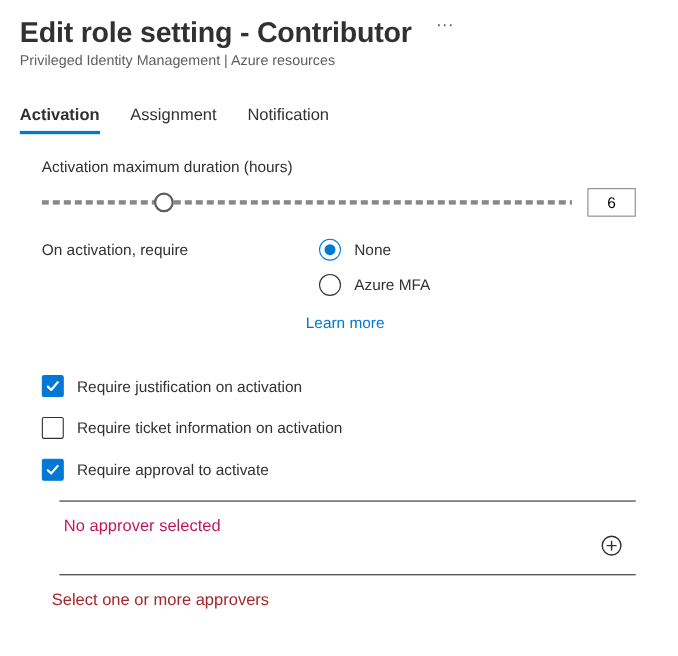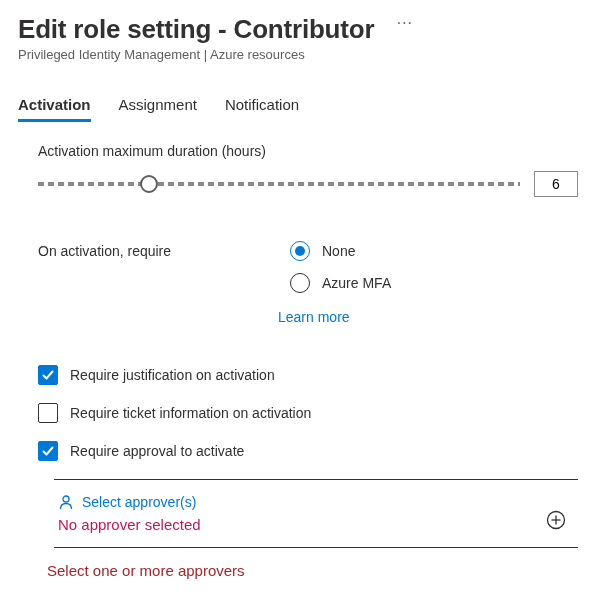--- a/index.html
+++ b/index.html
@@ -39,21 +39,21 @@
   .slider-thumb {
     position: absolute; top: 50%; transform: translate(-50%, -50%);
     width: 18px; height: 18px; border-radius: 50%;
     background: #fff; border: 2px solid #605e5c;
   }
   .slider-value-box {
     width: 44px; height: 26px; border: 1px solid #8a8886;
     font-size: 14px; text-align: center; padding: 3px 0;
   }
 
-  .radio-section { display: flex; margin-top: 44px; }
+  .radio-section { display: flex; margin-top: 20px; }
   .radio-label-col { width: 240px; padding-top: 2px; }
   .radio-options { display: flex; flex-direction: column; gap: 12px; }
   .radio-row { display: flex; align-items: center; gap: 12px; cursor: pointer; padding-left: 12px; }
   .radio-outer {
     width: 20px; height: 20px; border: 1.6px solid #323130; border-radius: 50%;
     display: flex; align-items: center; justify-content: center;
   }
   .radio-outer.selected { border-color: #0078d4; }
   .radio-inner { width: 10px; height: 10px; border-radius: 50%; background: #0078d4; }
   .learn-more { color: #0078d4; font-size: 14px; margin-top: 4px; cursor: pointer; }
@@ -142,27 +142,20 @@
             <path d="M2.5 7.5 L5.5 10.5 L11.5 3.5" stroke="#fff" stroke-width="2" fill="none" stroke-linecap="round" stroke-linejoin="round"></path>
           </svg>
       </span>
       <span>Require approval to activate</span>
     </div>
   </div>
 
   <div class="approvers-block">
     <div class="approvers-row">
       <div class="approvers-left">
-        <div class="approvers-title">
-          <svg width="16" height="16" viewBox="0 0 16 16">
-            <circle cx="8" cy="5" r="3" fill="none" stroke="#0078d4" stroke-width="1.3"></circle>
-            <path d="M2.5 15 C2.5 11 5 9.5 8 9.5 C11 9.5 13.5 11 13.5 15" fill="none" stroke="#0078d4" stroke-width="1.3"></path>
-          </svg>
-          <span>Select approver(s)</span>
-        </div>
         <div class="approvers-none">No approver selected</div>
       </div>
       <div class="add-btn">
         <svg width="20" height="20" viewBox="0 0 20 20">
           <circle cx="10" cy="10" r="8.5" fill="none" stroke="#323130" stroke-width="1.3"></circle>
           <line x1="10" y1="5.5" x2="10" y2="14.5" stroke="#323130" stroke-width="1.3"></line>
           <line x1="5.5" y1="10" x2="14.5" y2="10" stroke="#323130" stroke-width="1.3"></line>
         </svg>
       </div>
     </div>

